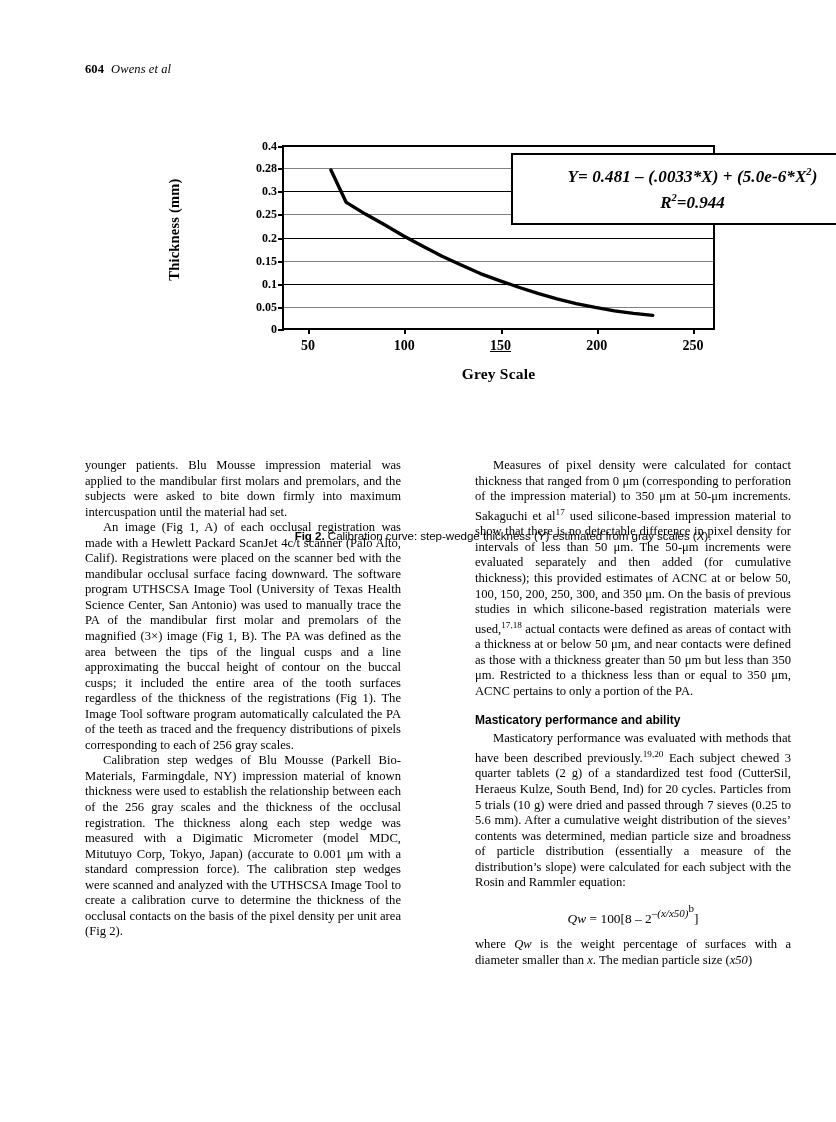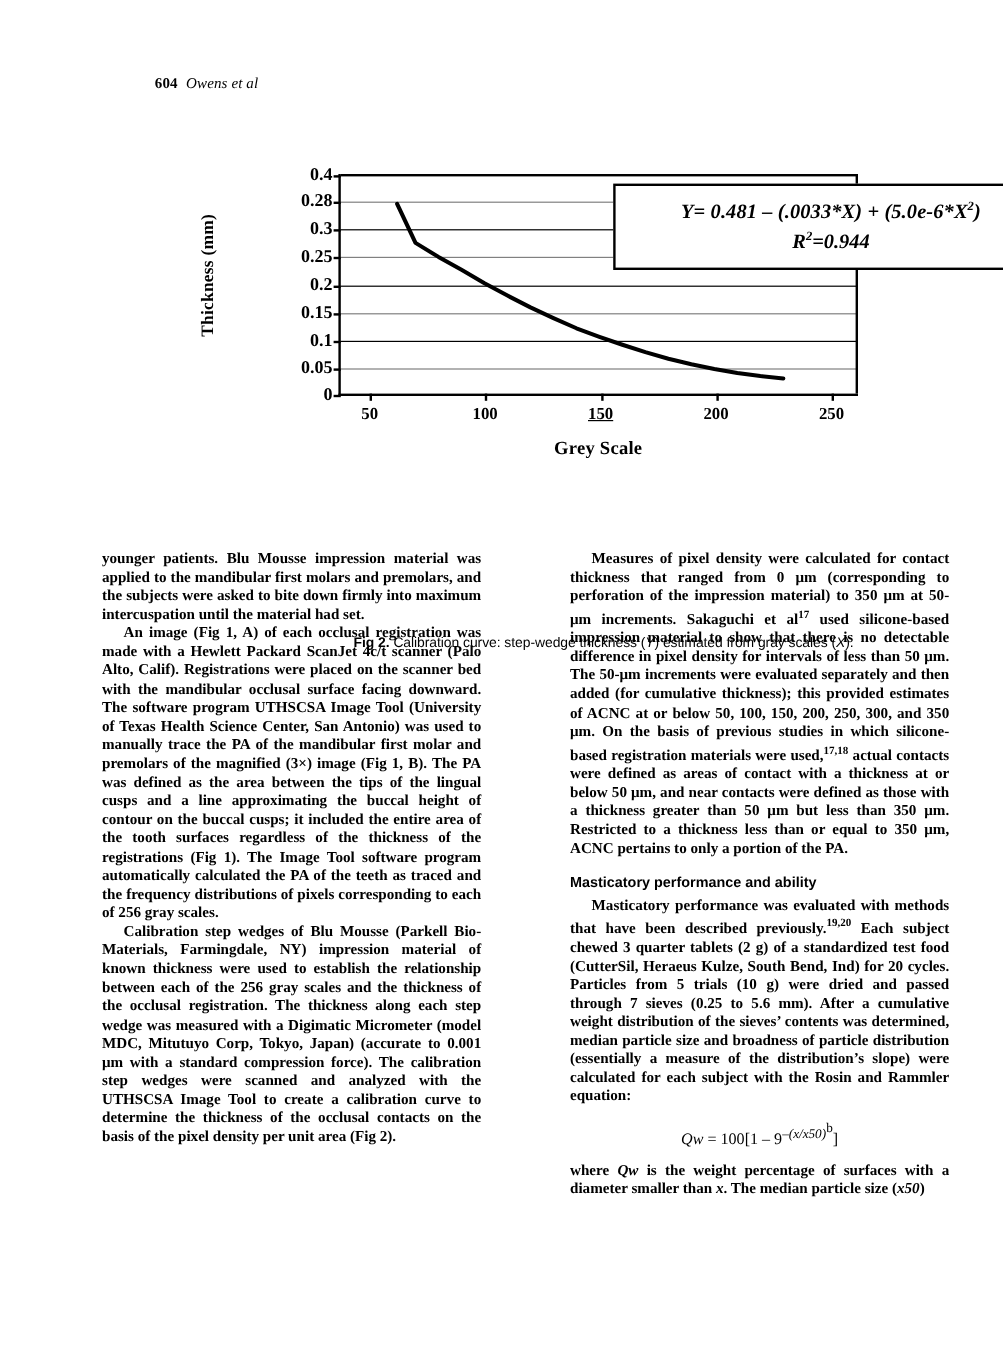--- a/index.html
+++ b/index.html
@@ -32,21 +32,20 @@
     height: 40px;
   }
   .runhead-left {
     position: absolute;
     left: 0;
     top: 0;
     font-size: 12.5px;
     font-style: italic;
     letter-spacing: .1px;
     white-space: nowrap;
-    margin-left: 44px;
   }
   .runhead-left .pageno {
     font-weight: bold;
     font-style: normal;
     margin-right: 7px;
     font-size: 12.5px;
   }
   .runhead-right {
     position: absolute;
     right: 0;
@@ -110,21 +109,21 @@
   }
   .gridline.grey { border-top-color: #808080; }
   .gridline.top  { border-top-width: 2.2px; }
 
   .ytick-label {
     position: absolute;
     right: 100%;
     margin-right: 7px;
     transform: translateY(-53%);
     font-weight: bold;
-    font-size: 15px;
+    font-size: 12px;
     white-space: nowrap;
   }
   .ytick-mark {
     position: absolute;
     left: -6px;
     width: 6px;
     height: 0;
     border-top: 2.2px solid #000;
     transform: translateY(-1px);
   }
@@ -221,21 +220,20 @@
     line-height: 15.55px;
     text-align: justify;
   }
   .col.left  { left: 85px; }
   .col.right { left: 435px; margin-left: 40px; }
 
   .col p {
     margin: 0;
     text-indent: 18px;
     hyphens: none;
-    font-weight: bold;
   }
   .col p.noindent { text-indent: 0; }
 
   .subhead {
     font-family: "Liberation Sans", sans-serif;
     font-weight: bold;
     font-size: 12px;
     margin: 13px 0 3px 0;
     text-align: left;
   }
@@ -349,18 +347,18 @@
     <p>Calibration step wedges of Blu Mousse (Parkell Bio-Materials, Farmingdale, NY) impression material of known thickness were used to establish the relationship between each of the 256 gray scales and the thickness of the occlusal registration. The thickness along each step wedge was measured with a Digimatic Micrometer (model MDC, Mitutuyo Corp, Tokyo, Japan) (accurate to 0.001 μm with a standard compression force). The calibration step wedges were scanned and analyzed with the UTHSCSA Image Tool to create a calibration curve to determine the thickness of the occlusal contacts on the basis of the pixel density per unit area (Fig 2).</p>
   </div>
 
   <div class="col right">
     <p><span>Measures of pixel density were calculated for contact thickness that ranged from 0 μm (corresponding to perforation of the impression material) to 350 μm at 50-μm increments. Sakaguchi et al</span><sup class="ref">17</sup><span> used silicone-based impression material to show that there is no detectable difference in pixel density for intervals of less than 50 μm. The 50-μm increments were evaluated separately and then added (for cumulative thickness); this provided estimates of ACNC at or below 50, 100, 150, 200, 250, 300, and 350 μm. On the basis of previous studies in which silicone-based registration materials were used,</span><sup class="ref">17,18</sup><span> actual contacts were defined as areas of contact with a thickness at or below 50 μm, and near contacts were defined as those with a thickness greater than 50 μm but less than 350 μm. Restricted to a thickness less than or equal to 350 μm, ACNC pertains to only a portion of the PA.</span></p>
 
     <div class="subhead">Masticatory performance and ability</div>
 
     <p><span>Masticatory performance was evaluated with methods that have been described previously.</span><sup class="ref">19,20</sup><span> Each subject chewed 3 quarter tablets (2 g) of a standardized test food (CutterSil, Heraeus Kulze, South Bend, Ind) for 20 cycles. Particles from 5 trials (10 g) were dried and passed through 7 sieves (0.25 to 5.6 mm). After a cumulative weight distribution of the sieves’ contents was determined, median particle size and broadness of particle distribution (essentially a measure of the distribution’s slope) were calculated for each subject with the Rosin and Rammler equation:</span></p>
 
-    <div class="eqn-display"><i>Qw</i><span> = 100[1 – 9</span><sup><i>–(x/x50)</i><sup>b</sup></sup><span>]</span></div>
+    <div class="eqn-display"><i>Qw</i><span> = 100[8 – 2</span><sup><i>–(x/x50)</i><sup>b</sup></sup><span>]</span></div>
 
     <p class="noindent"><span>where </span><i>Qw</i><span> is the weight percentage of surfaces with a diameter smaller than </span><i>x</i><span>. The median particle size (</span><i>x50</i><span>)</span></p>
   </div>
 
 </div>
 
 </body></html>

